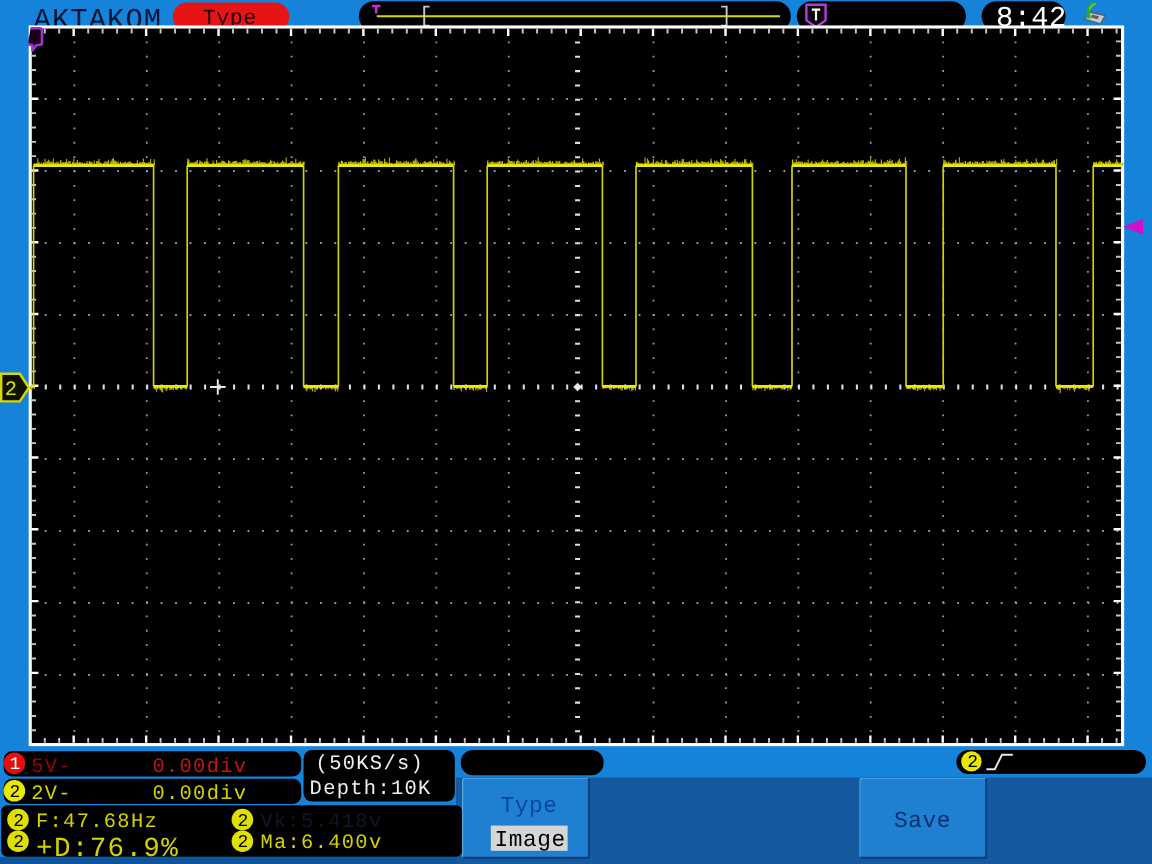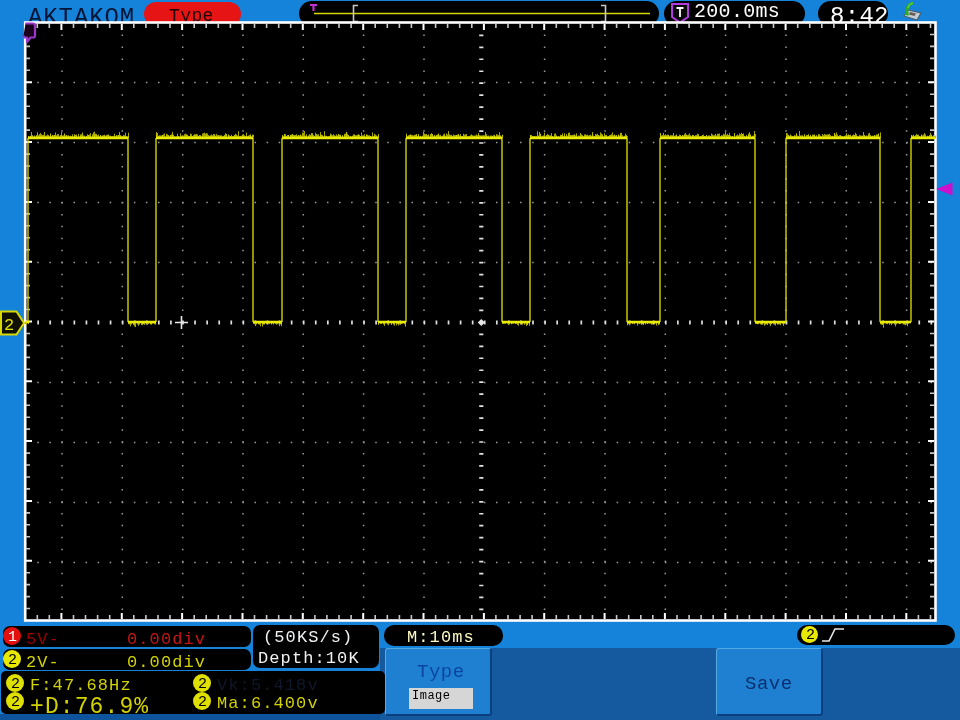--- a/index.html
+++ b/index.html
@@ -20,21 +20,21 @@
     <path d="M11,5h7M14.5,5v6" stroke="#c030d0" stroke-width="2.2"></path>
     <path d="M59,5.5h-4.5v16h4.5" stroke="#c8c8c8" stroke-width="1.6" fill="none"></path>
     <path d="M302,5.5h4.5v16h-4.5" stroke="#c8c8c8" stroke-width="1.6" fill="none"></path>
   </svg>
 
   <div class="pill" style="left:664px;top:1px;width:141px;height:25px;border-radius:13px"></div>
   <svg class="abs" width="30" height="27" viewBox="0 0 30 27" style="left:666px;top:0" xmlns="http://www.w3.org/2000/svg">
     <path d="M6,4h16v13l-8,5.5l-8,-5.5z" fill="#0a0a0a" stroke="#b03ce0" stroke-width="2"></path>
     <path d="M10.5,8h7M14,8v9" stroke="#ffffff" stroke-width="1.8"></path>
   </svg>
-  <div class="t" style="left:694px;top:0;font-size:20px;letter-spacing:0.3px;color:#ffffff">200.0ms</div>
+  <div class="t" style="left:694px;top:0;font-size:20px;letter-spacing:0.3px;color:#000000">200.0ms</div>
 
   <div class="pill" style="left:818px;top:1px;width:70px;height:25px;border-radius:13px"></div>
   <div class="t" style="left:830px;top:3px;font-size:24px;letter-spacing:0.3px;color:#ffffff">8:42</div>
 
   <svg class="abs" width="24" height="24" viewBox="0 0 24 24" style="left:900px;top:0" xmlns="http://www.w3.org/2000/svg">
     <polygon points="8,10 21,13 17,20 4,16" fill="#c2ccd4" stroke="#4a6070" stroke-width="1.2"></polygon>
     <polygon points="10,12 16,13.5 14.5,16 9,14.5" fill="#6a5a55"></polygon>
     <path d="M13,3q-7,1.5 -6,10" stroke="#2faa28" stroke-width="3" fill="none"></path>
     <path d="M4,15l4,-3.5l1,4z" fill="#2faa28"></path>
     <path d="M13,3q-4,1 -5,5" stroke="#66d84e" stroke-width="1.2" fill="none"></path>
@@ -94,21 +94,21 @@
   <div class="abs" style="left:3px;top:650px;width:18px;height:18px;border-radius:50%;background:#e8e800"></div>
   <div class="t" style="left:8px;top:652px;font-size:15px;color:#000000">2</div>
   <div class="t" style="left:26px;top:653px;font-size:17px;letter-spacing:1.1px;color:#d2d200">2V-</div>
   <div class="t" style="left:127px;top:653px;font-size:17px;letter-spacing:1.1px;color:#d2d200">0.00div</div>
 
   <div class="pill" style="left:253px;top:625px;width:126px;height:43px;border-radius:7px"></div>
   <div class="t" style="left:263px;top:628px;font-size:17px;letter-spacing:1.1px;color:#f0f0f0">(50KS/s)</div>
   <div class="t" style="left:258px;top:649px;font-size:17px;letter-spacing:1.1px;color:#f0f0f0">Depth:10K</div>
 
   <div class="pill" style="left:384px;top:625px;width:119px;height:21px;border-radius:10px"></div>
-  <div class="t" style="left:407px;top:628px;font-size:17px;letter-spacing:1.1px;color:#fef9c3">M:10ms</div>
+  <div class="t" style="left:407px;top:628px;font-size:17px;letter-spacing:1.1px;color:#000000">M:10ms</div>
 
   <div class="pill" style="left:797px;top:625px;width:158px;height:20px;border-radius:10px"></div>
   <div class="abs" style="left:801px;top:626px;width:17px;height:17px;border-radius:50%;background:#e8e800"></div>
   <div class="t" style="left:806px;top:627px;font-size:15px;color:#000000">2</div>
   <svg class="abs" width="28" height="20" viewBox="0 0 28 20" style="left:820px;top:625px" xmlns="http://www.w3.org/2000/svg">
     <path d="M2,16h7l6,-12h9" stroke="#e8e8e8" stroke-width="1.6" fill="none"></path>
   </svg>
   <div class="t" style="left:848px;top:627px;font-size:17px;letter-spacing:1.1px;color:#000000">4.48V</div>
 
   <div class="abs" style="left:1px;top:671px;width:384px;height:43px;background:#000;border-radius:5px"></div>
@@ -121,16 +121,16 @@
   <div class="abs" style="left:6px;top:692px;width:18px;height:18px;border-radius:50%;background:#e0e000"></div>
   <div class="t" style="left:11px;top:694px;font-size:15px;color:#000000">2</div>
   <div class="t" style="left:30px;top:694px;font-size:23px;letter-spacing:1.1px;color:#d2d200">+D:76.9%</div>
   <div class="abs" style="left:193px;top:692px;width:18px;height:18px;border-radius:50%;background:#e0e000"></div>
   <div class="t" style="left:198px;top:694px;font-size:15px;color:#000000">2</div>
   <div class="t" style="left:217px;top:694px;font-size:17px;letter-spacing:1.1px;color:#d2d200">Ma:6.400v</div>
 
   <div class="abs" style="left:385px;top:648px;width:107px;height:68px;background:#1f80d2;border-radius:3px;border-top:1px solid #55aae4;border-left:1px solid #55aae4;border-bottom:2px solid #0b3f7f;border-right:2px solid #0b3f7f"></div>
   <div class="t" style="left:417px;top:661px;font-size:19px;letter-spacing:0.5px;color:#0a46a0;font-weight:normal">Type</div>
   <div class="abs" style="left:409px;top:688px;width:64px;height:21px;background:#d6d6d6"></div>
-  <div class="t" style="left:412px;top:689px;font-size:12px;letter-spacing:0.5px;color:#000000">Image</div>
+  <div class="t" style="left:412px;top:689px;font-size:19px;letter-spacing:0.5px;color:#000000">Image</div>
 
   <div class="abs" style="left:716px;top:648px;width:107px;height:68px;background:#1f80d2;border-radius:3px;border-top:1px solid #55aae4;border-left:1px solid #55aae4;border-bottom:2px solid #0b3f7f;border-right:2px solid #0b3f7f"></div>
   <div class="t" style="left:745px;top:673px;font-size:19px;letter-spacing:0.5px;color:#093070;font-weight:normal">Save</div>
 
 </body></html>

